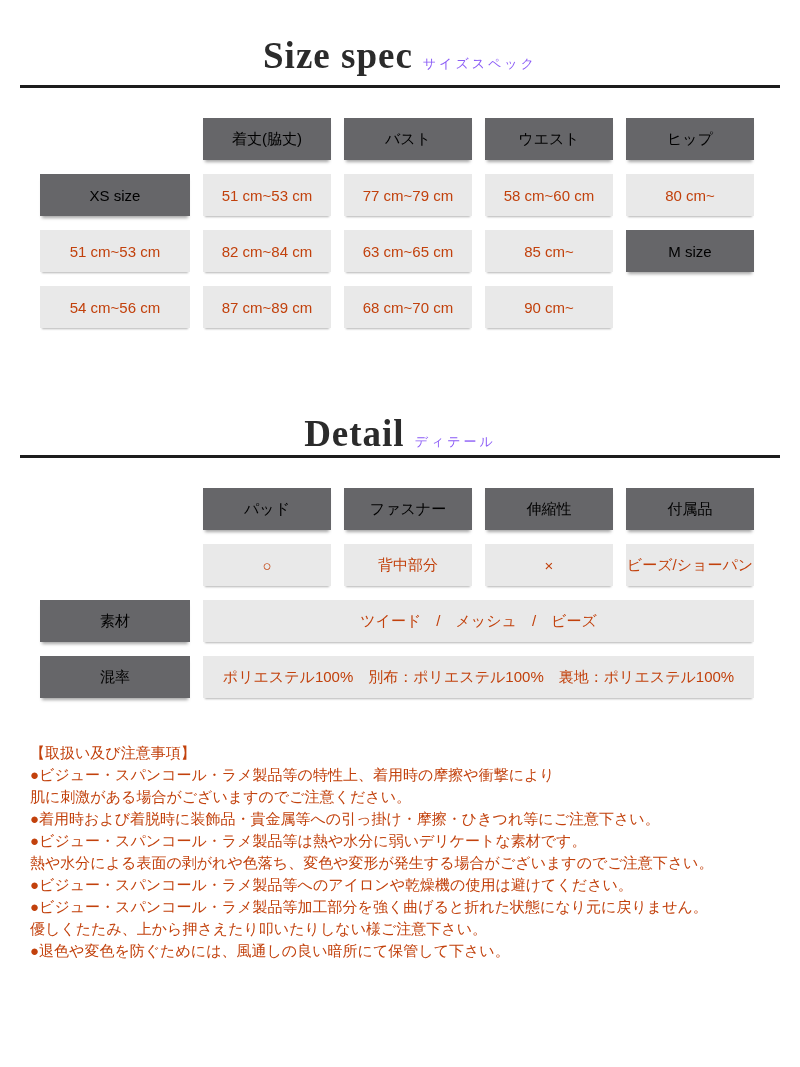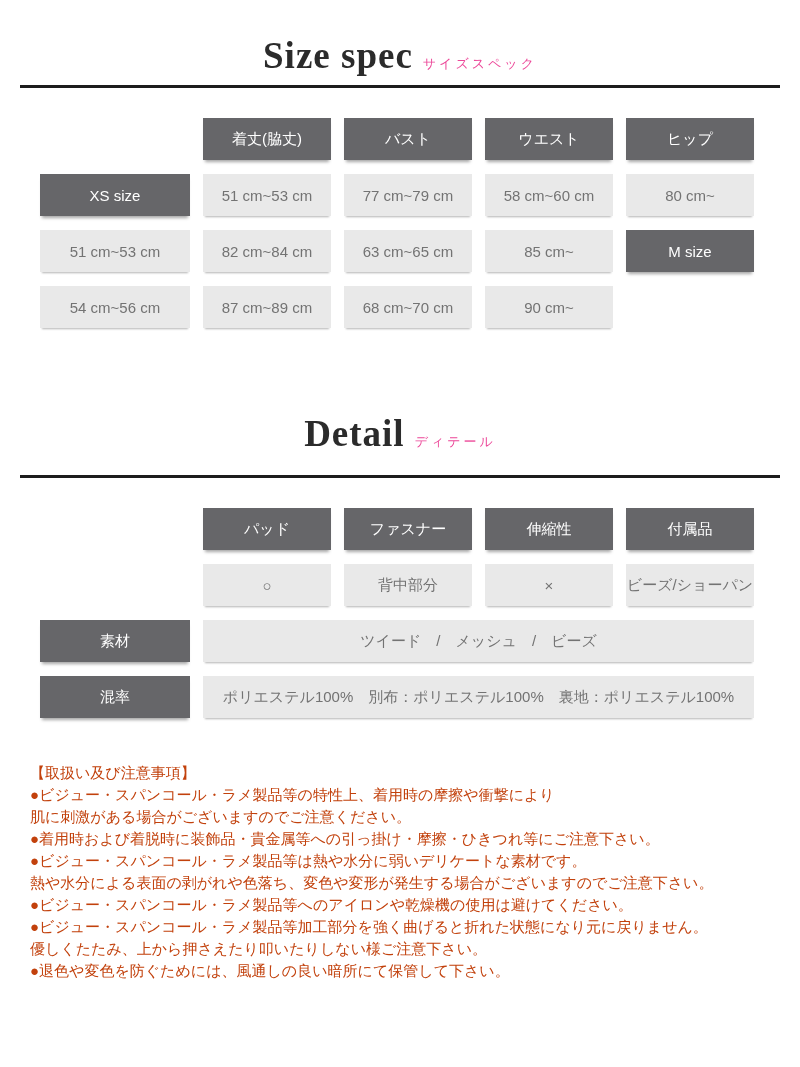--- a/index.html
+++ b/index.html
@@ -5,47 +5,47 @@
   html,body { margin:0; padding:0; }
   body {
     width:800px; height:1067px;
     background:#ffffff;
     font-family:"Liberation Sans","DejaVu Sans",sans-serif;
     color:#4a4a4a;
     overflow:hidden;
   }
   .section-title { text-align:center; }
   .section-title.size { padding-top:34px; padding-bottom:8px; }
-  .section-title.detail { padding-top:84px; padding-bottom:20px; }
+  .section-title.detail { padding-top:84px; padding-bottom:0; }
   .title-en {
     font-family:"Liberation Serif","DejaVu Serif",serif;
     font-size:37px; color:#2b2b2b; letter-spacing:1px;font-weight:bold;
   }
   .title-ja {
-    font-size:13px; color:#ec4899; letter-spacing:3px; margin-left:10px;
+    font-size:13px; color:#8b5cf6; letter-spacing:3px; margin-left:10px;
   }
   .rule { border:none; height:3px; background:#1c1c1c; margin:0 20px; }
 
   .spec-grid {
     display:grid;
     grid-template-columns:150px repeat(4,128px);
     column-gap:13px; row-gap:14px;
     margin:30px 0 0 40px;
   }
   .cell {
     height:42px;
     display:flex; align-items:center; justify-content:center;
     font-size:15px;
   }
   .dark {
-    background:#666669; color:#ffffff;
+    background:#666669; color:#000000;
     box-shadow:0 4px 3px -2px rgba(0,0,0,0.35);
   }
   .lite {
-    background:#e9e9e9; color:#737373;
+    background:#e9e9e9; color:#c2410c;
     box-shadow:0 3px 2px -2px rgba(0,0,0,0.30);
     white-space:nowrap;
   }
   .spacer { background:transparent; }
   .span4 { grid-column:2 / 6; }
 
   .notes {
     margin:44px 30px 0 30px;
     font-size:15px; line-height:22px; color:#c2410c;
   }

